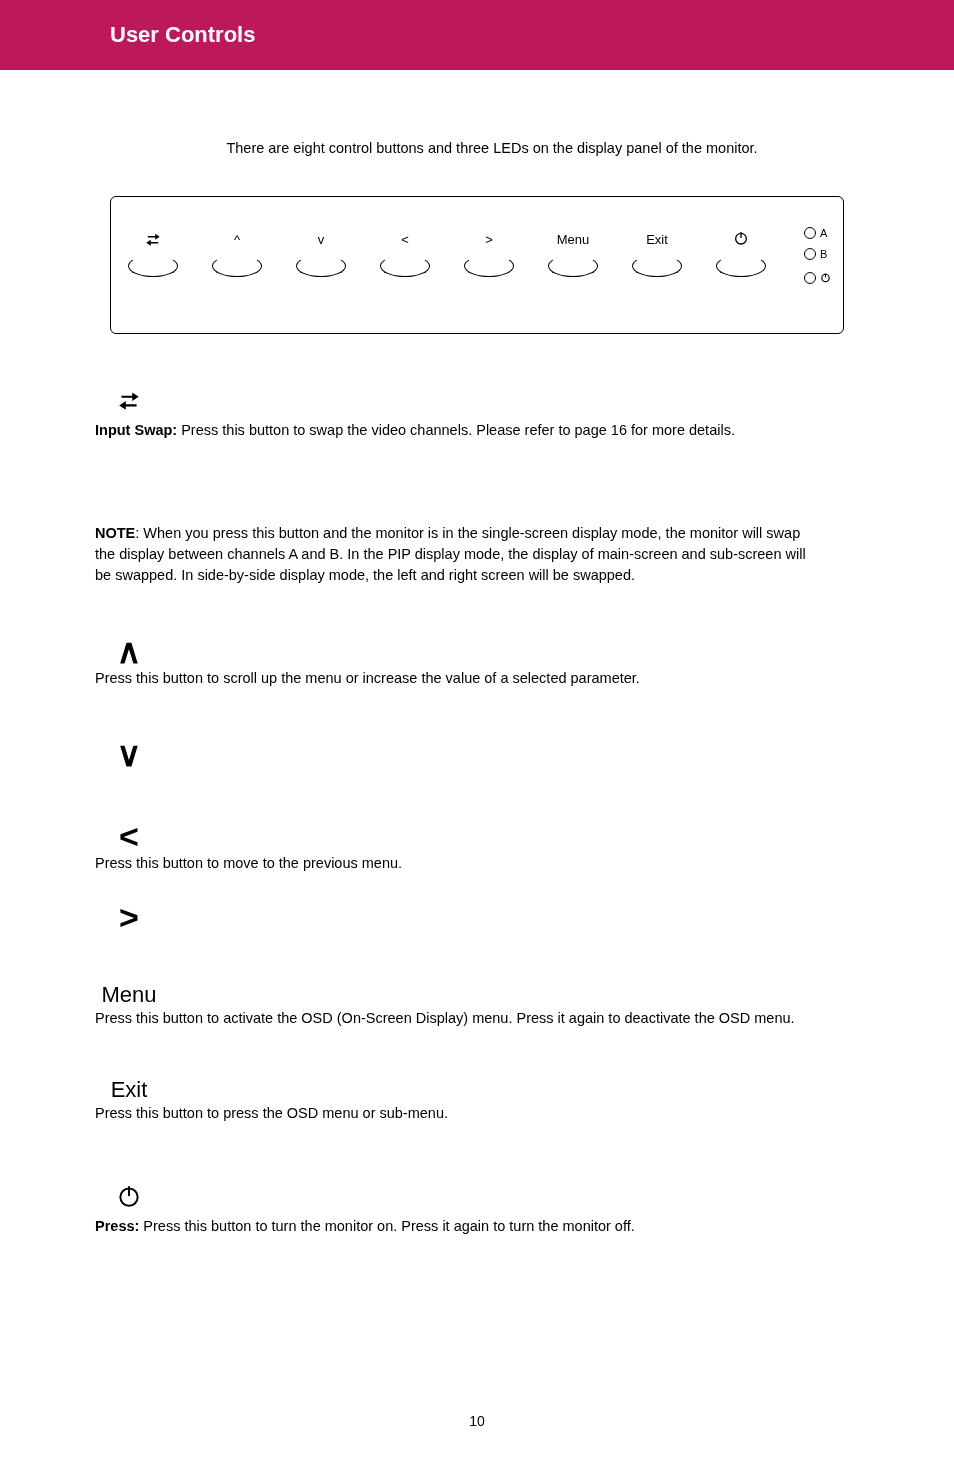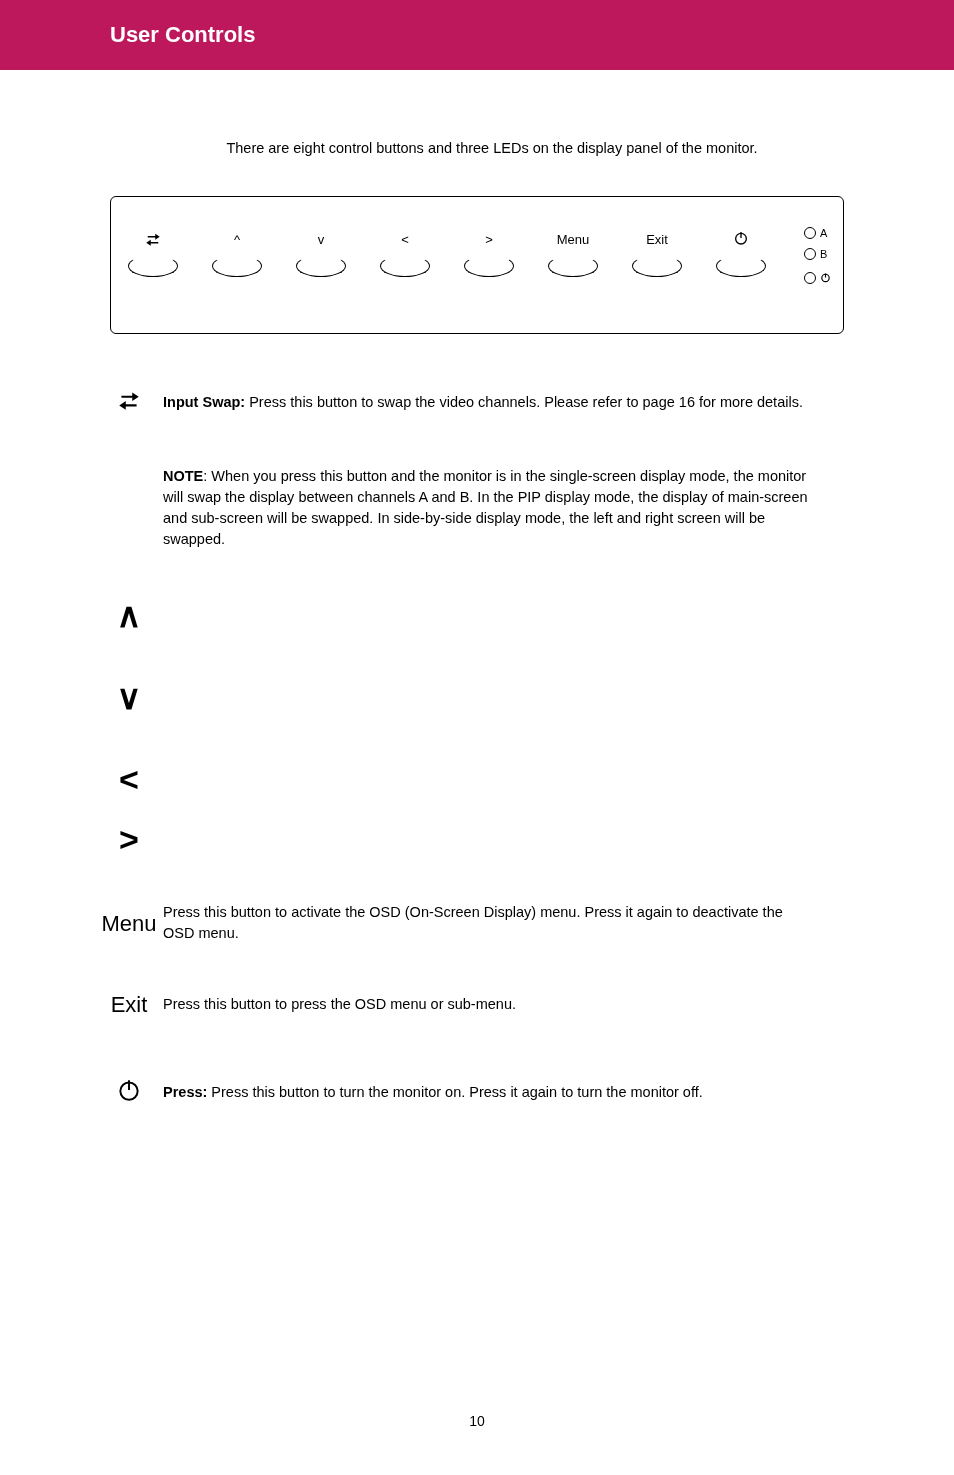--- a/index.html
+++ b/index.html
@@ -94,22 +94,23 @@
   }
   .icon-swap svg { width: 18px; height: 18px; }
   .icon-power svg { width: 16px; height: 16px; }
   .icon-power-small svg { width: 11px; height: 11px; }
 
   .defs {
     padding: 50px 80px 0 95px;
   }
   .def-row {
     display: flex;
-    align-items: center;
+    align-items: flex-start;
     margin-bottom: 46px;
+    flex-direction: column;
   }
   .def-icon {
     width: 68px;
     flex-shrink: 0;
     display: flex;
     justify-content: center;
     align-items: flex-start;
     font-size: 30px;
     font-weight: bold;
     font-family: Arial, sans-serif;
@@ -238,28 +239,30 @@
 
   <div class="def-row note-row">
     <div class="def-icon">.</div>
     <div class="def-text">
       <span class="label-bold">NOTE</span><span>: When you press this button and the monitor is in the single-screen display mode, the monitor will swap the display between channels A and B. In the PIP display mode, the display of main-screen and sub-screen will be swapped. In side-by-side display mode, the left and right screen will be swapped.</span>
     </div>
   </div>
 
   <div class="def-row">
     <div class="def-icon big-caret">∧</div>
+    <div class="def-text">Press this button to scroll up the menu or increase the value of a selected parameter.</div>
   </div>
 
   <div class="def-row">
     <div class="def-icon big-caret">∨</div>
   </div>
 
   <div class="def-row" style="margin-bottom:24px;">
     <div class="def-icon big-caret">&lt;</div>
+    <div class="def-text">Press this button to move to the previous menu.</div>
   </div>
 
   <div class="def-row">
     <div class="def-icon big-caret">&gt;</div>
   </div>
 
   <div class="def-row">
     <div class="def-icon">
         <span class="def-word">Menu</span>
       </div>

